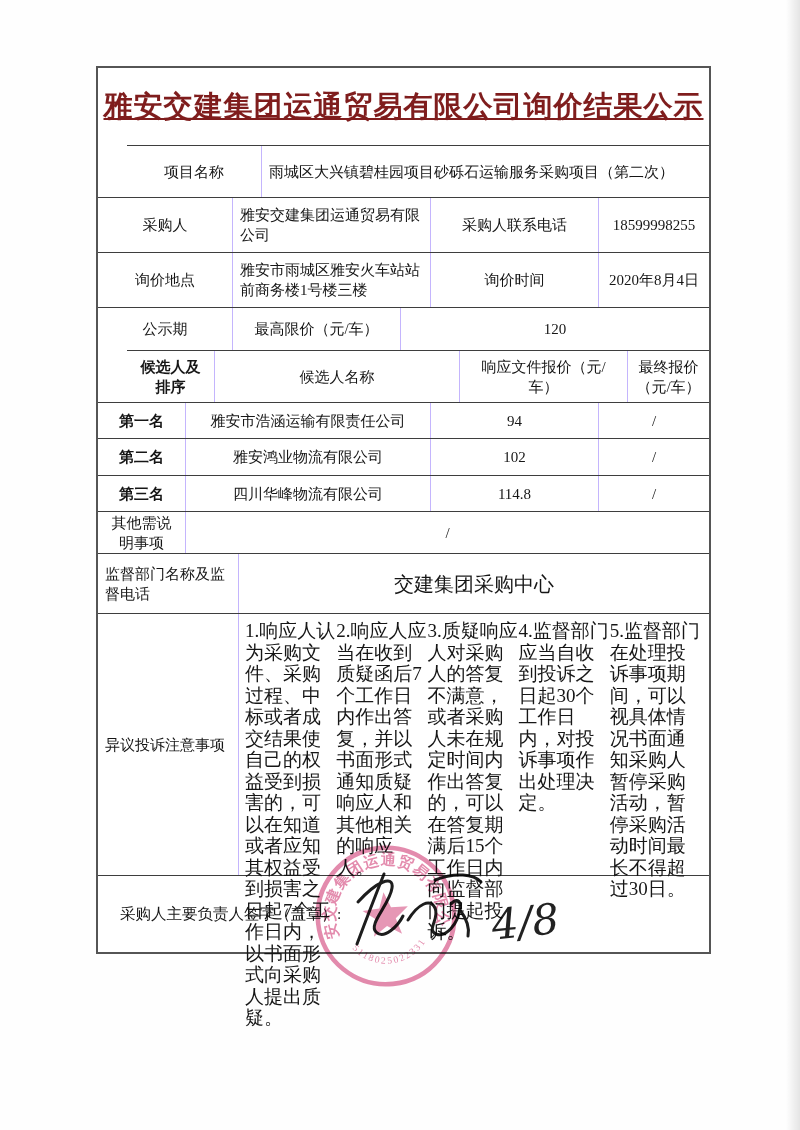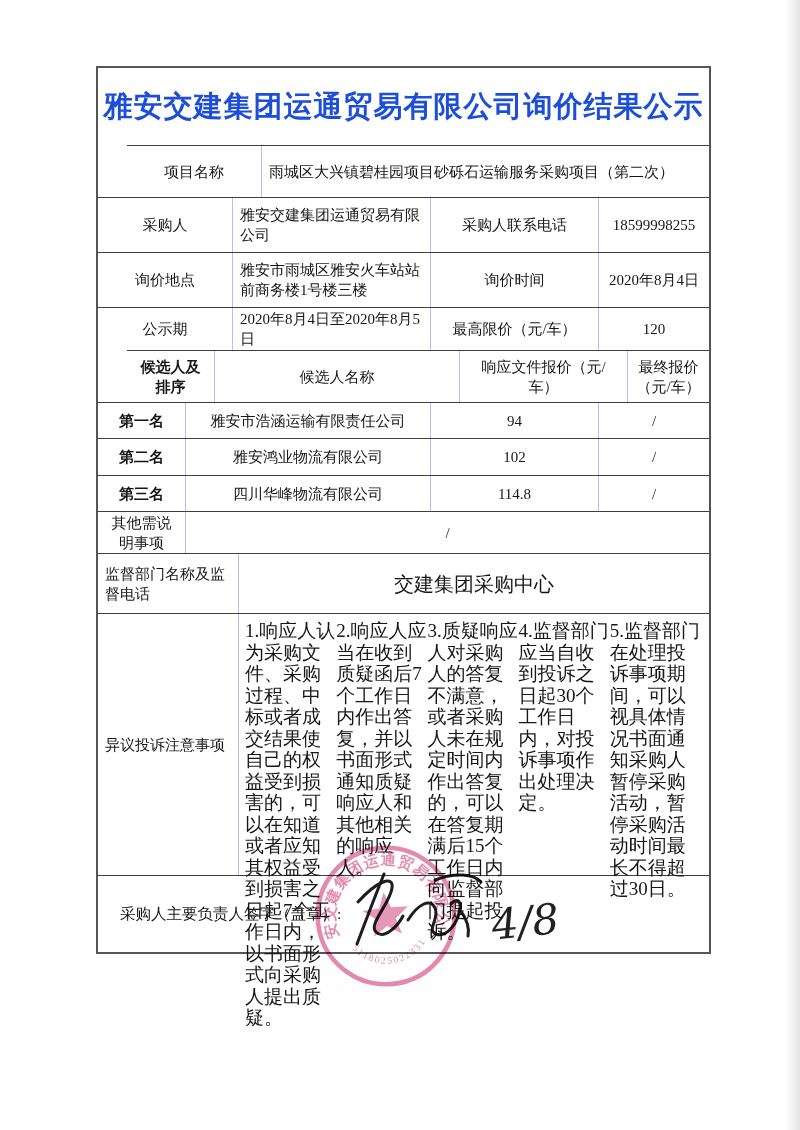--- a/index.html
+++ b/index.html
@@ -33,21 +33,21 @@
   .c-name{width:245px;flex:none;}
   .c-bid{width:168px;flex:none;}
   .c-final{flex:1;}
   .o-label{width:87px;flex:none;}
   .s-label{width:140px;flex:none;}
   .grow{flex:1;}
   .title-row{height:77px;}
   .title{
     width:100%;display:flex;align-items:center;justify-content:center;
     font-family:"Liberation Sans","DejaVu Sans",sans-serif;
-    font-weight:bold;font-size:29px;letter-spacing:1px;color:#1d4ed8;
+    font-weight:bold;font-size:29px;letter-spacing:1px;color:#7f1d1d;text-decoration:underline;
   }
   .h52{height:52px;margin-left:29px;} .h55{height:55px;} .h43{height:43px;}
   .h36{height:36px;} .h37{height:37px;} .h42{height:42px;}
   .h60{height:60px;} .h262{height:262px;} .h77{height:77px;}
   .stack{display:flex;flex-direction:column;align-items:stretch;padding:0;}
   .stack .sub{flex:1;display:flex;align-items:center;justify-content:center;font-size:20px;}
   .stack .sub + .sub{border-top:1px solid #3e3e3e;}
   .objection-text{
     flex-direction:row;align-items:flex-start;justify-content:center;
     font-size:19px;line-height:21.5px;text-align:left;padding:6px 8px 6px 6px;
@@ -84,21 +84,20 @@
 
     <div class="row h55">
       <div class="cell nol w-l1">询价地点</div>
       <div class="cell left w-v1">雅安市雨城区雅安火车站站前商务楼1号楼三楼</div>
       <div class="cell w-l2">询价时间</div>
       <div class="cell w-v2">2020年8月4日</div>
     </div>
 
     <div class="row h43">
       <div class="cell nol w-l1">公示期</div>
-      <div class="cell left w-v1">2020年8月4日至2020年8月5日</div>
       <div class="cell w-l2">最高限价（元/车）</div>
       <div class="cell w-v2">120</div>
     </div>
 
     <div class="row h52">
       <div class="cell nol c-rank">候选人及排序</div>
       <div class="cell c-name">候选人名称</div>
       <div class="cell c-bid">响应文件报价（元/车）</div>
       <div class="cell c-final">最终报价（元/车）</div>
     </div>

